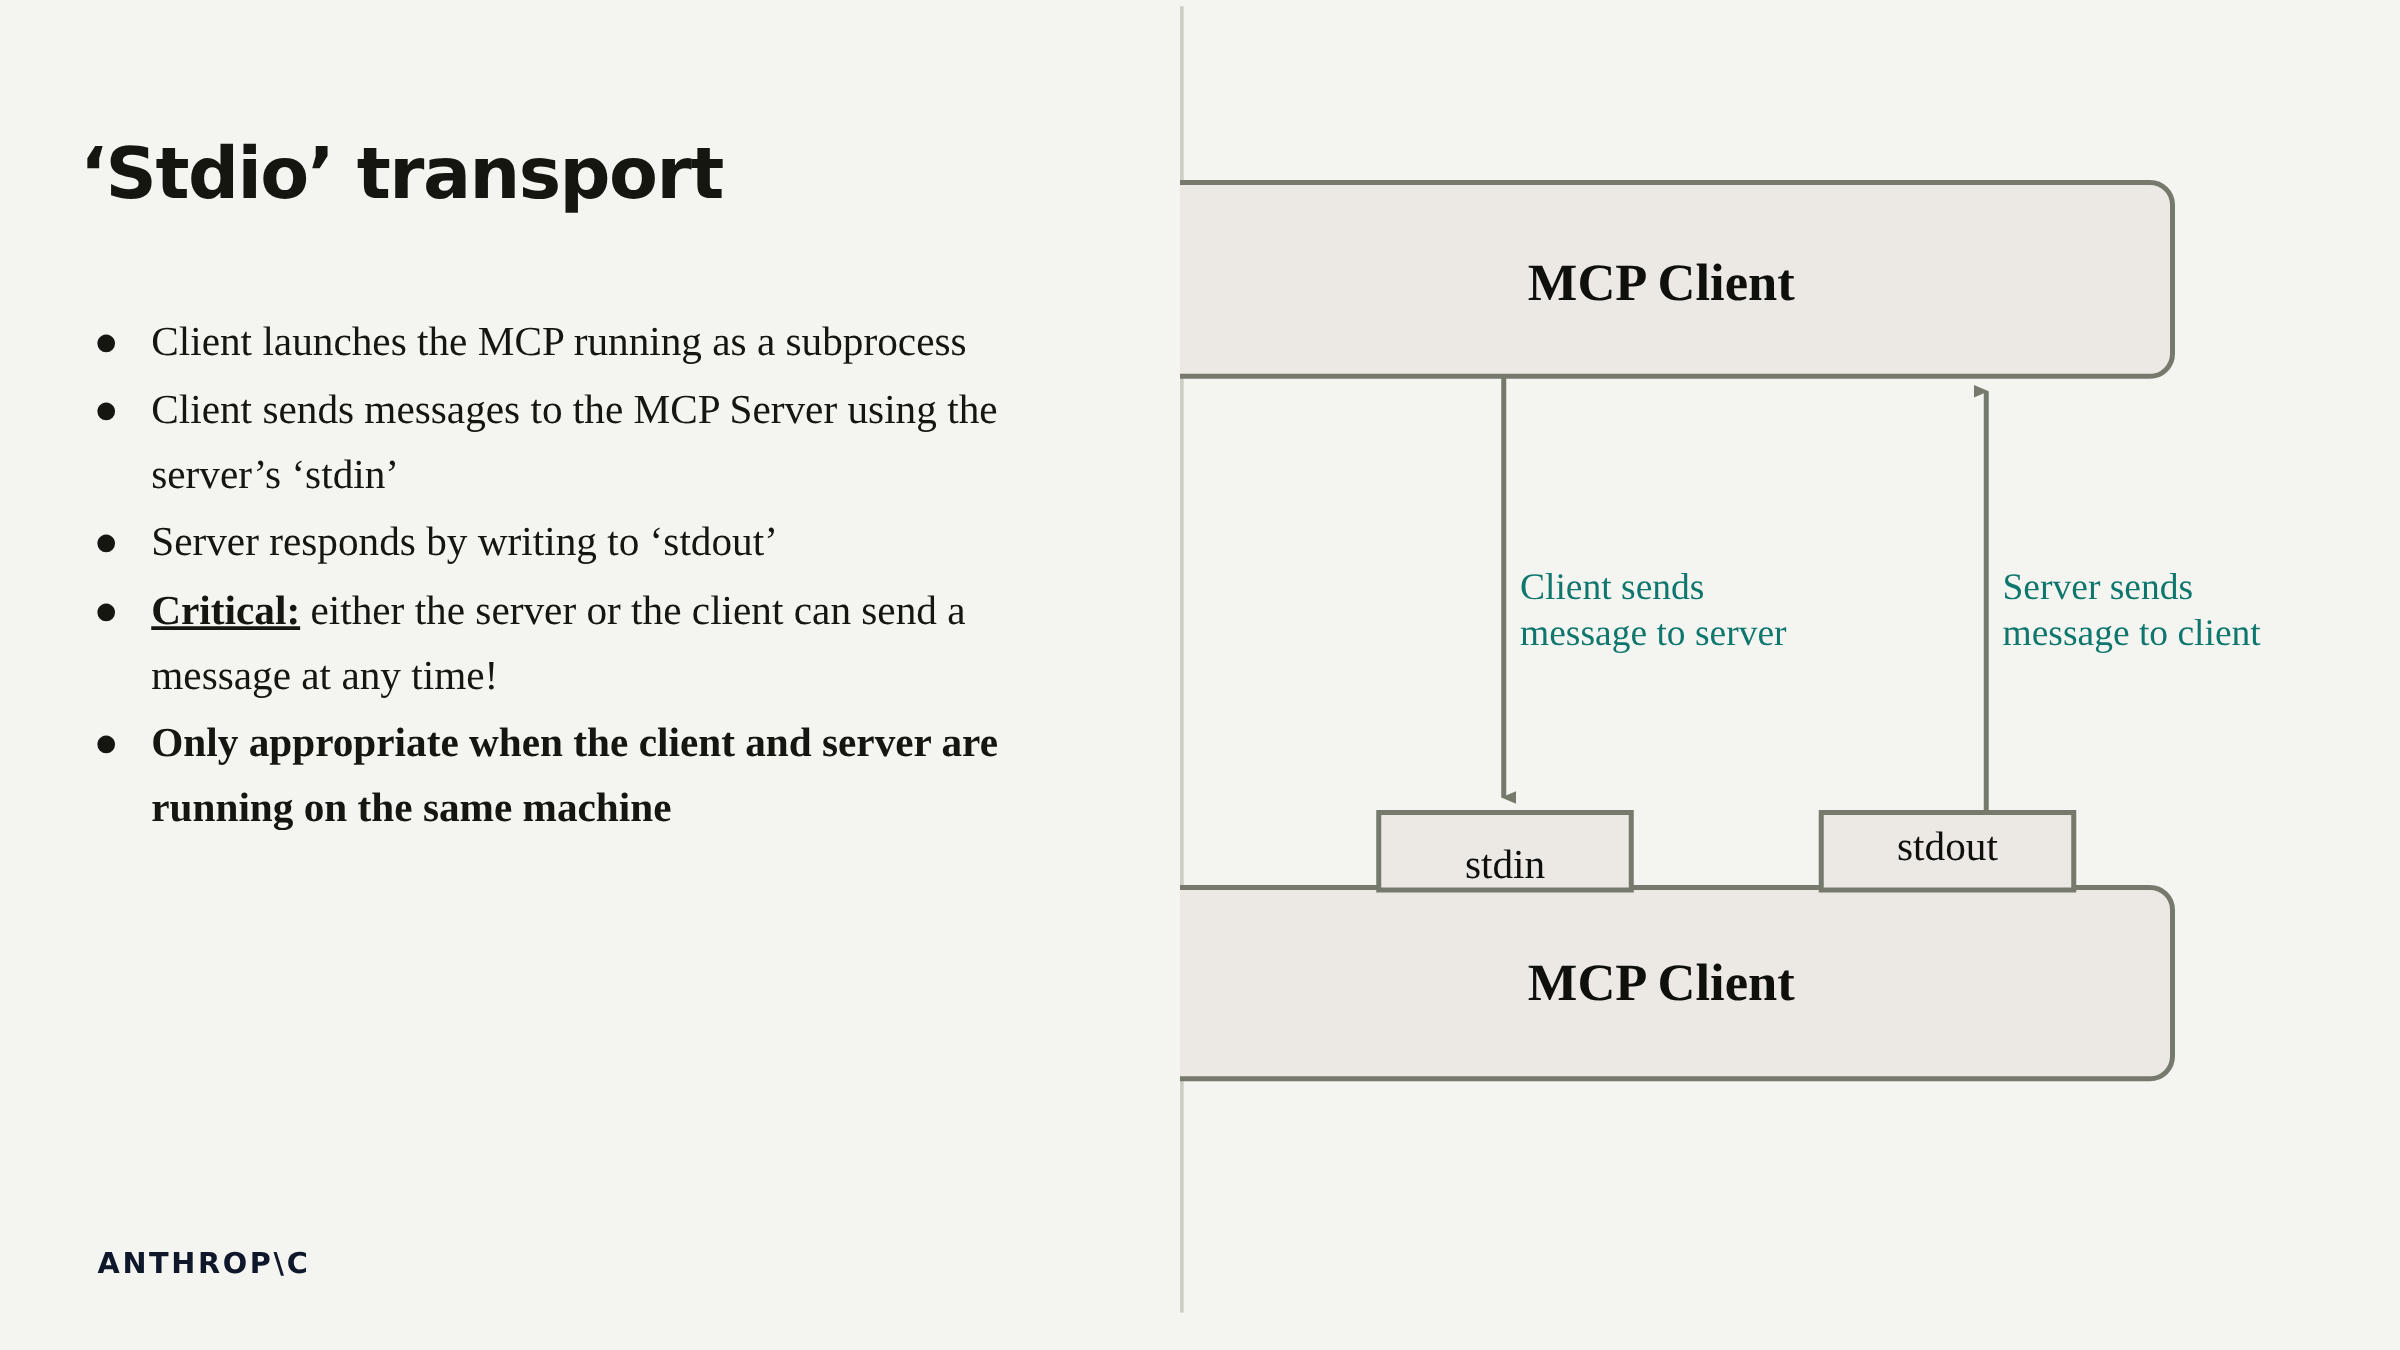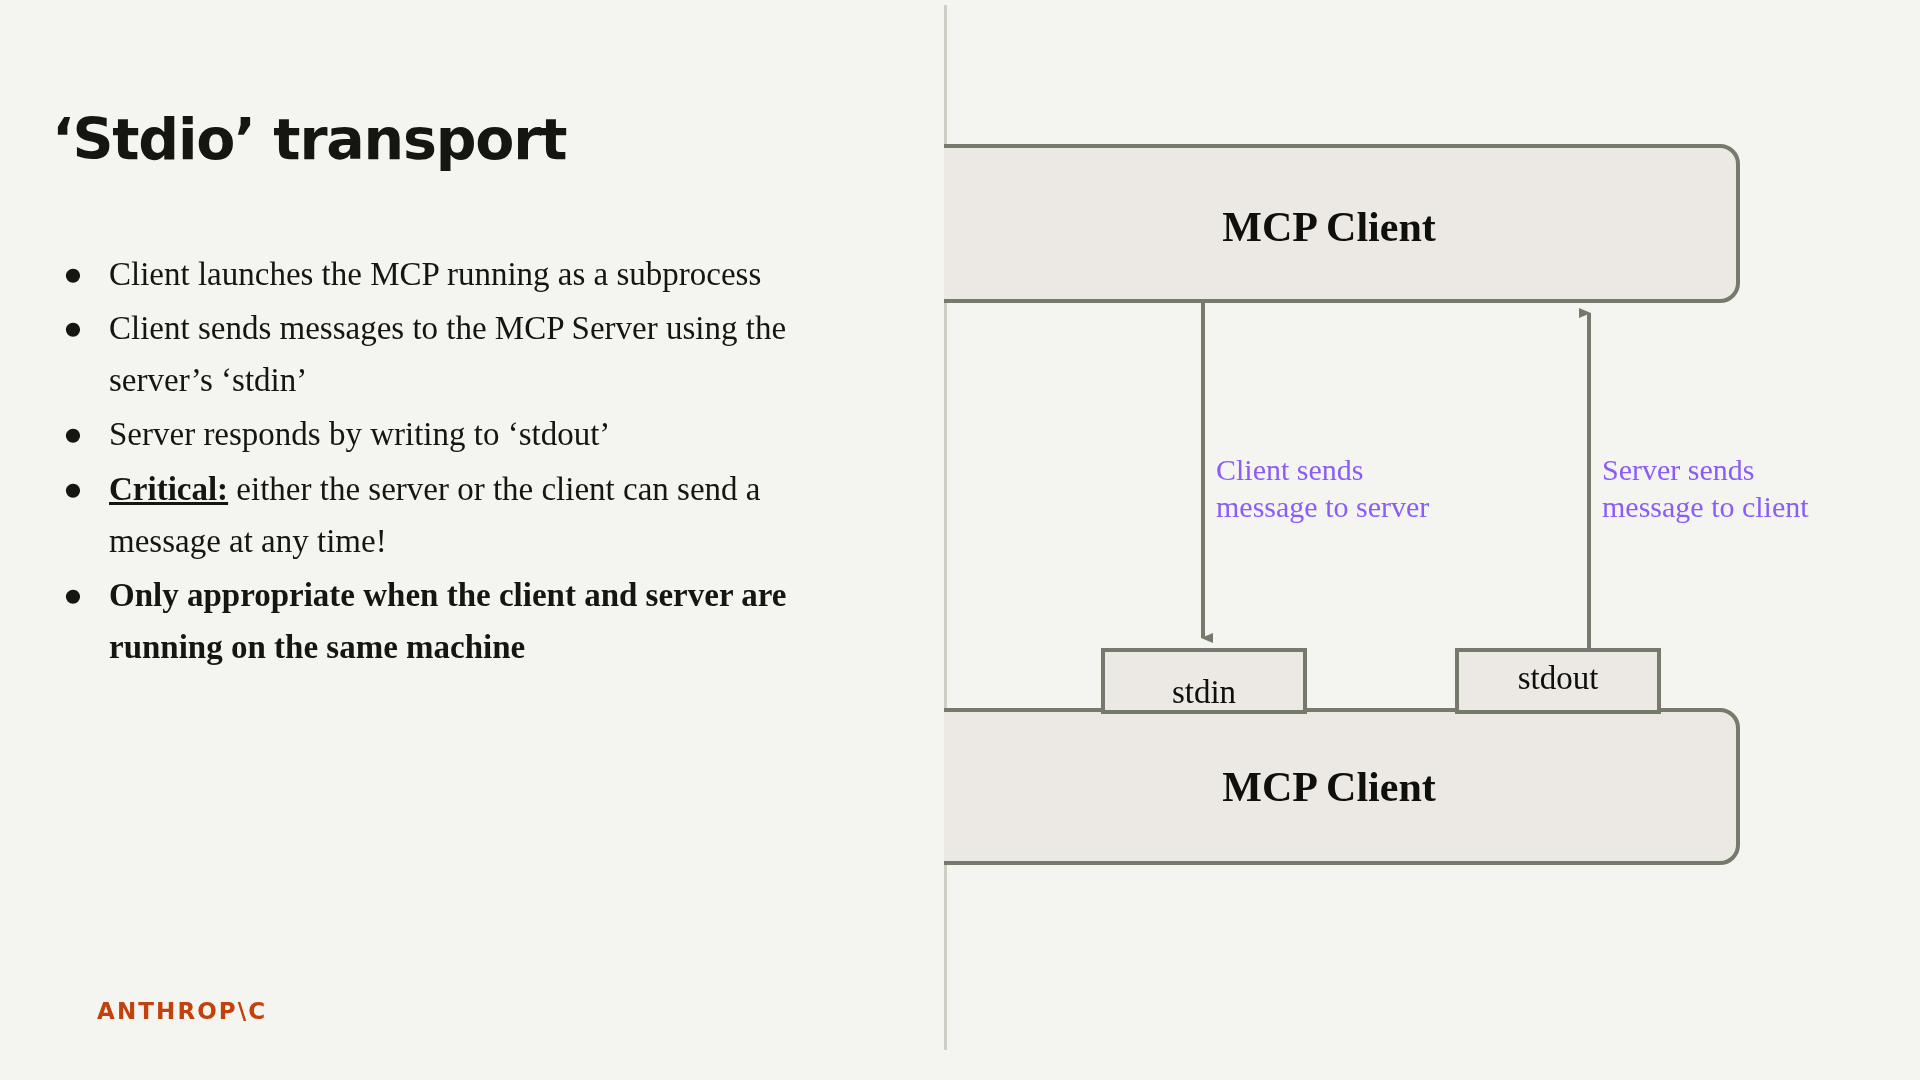--- a/index.html
+++ b/index.html
@@ -23,21 +23,21 @@
     left: 944px;
     top: 5px;
     width: 3px;
     height: 1045px;
     background: #cdcec5;
   }
 
   
   .left-col {
     position: absolute;
-    left: 4px;
+    left: 16px;
     top: 0;
     width: 944px;
     height: 1080px;
   }
   .slide-title {
     position: absolute;
     left: 48px;
     top: 110px;
     font-family: "DejaVu Sans", "Liberation Sans", sans-serif;
     font-weight: bold;
@@ -82,22 +82,21 @@
   }
 
   .wordmark {
     position: absolute;
     left: 62px;
     top: 998px;
     font-family: "DejaVu Sans", "Liberation Sans", sans-serif;
     font-weight: bold;
     font-size: 23px;
     letter-spacing: 2.1px;
-    color: #c2410c;
-    margin-left: 31px;
+    color: #0f172a;
   }
 
   
   .diagram {
     position: absolute;
     left: 944px;
     top: 0;
     width: 976px;
     height: 1080px;
   }
@@ -118,21 +117,21 @@
     font-size: 42px;
   }
   .node-label.small {
     font-size: 33px;
   }
   .edge-label {
     position: absolute;
     font-family: "Liberation Serif", "DejaVu Serif", serif;
     font-size: 30px;
     line-height: 1.22;
-    color: #8b5cf6;
+    color: #0f766e;
     white-space: pre-line;
   }
 </style>
 </head>
 <body>
 
 <div class="slide">
 
   <div class="divider"></div>
 

